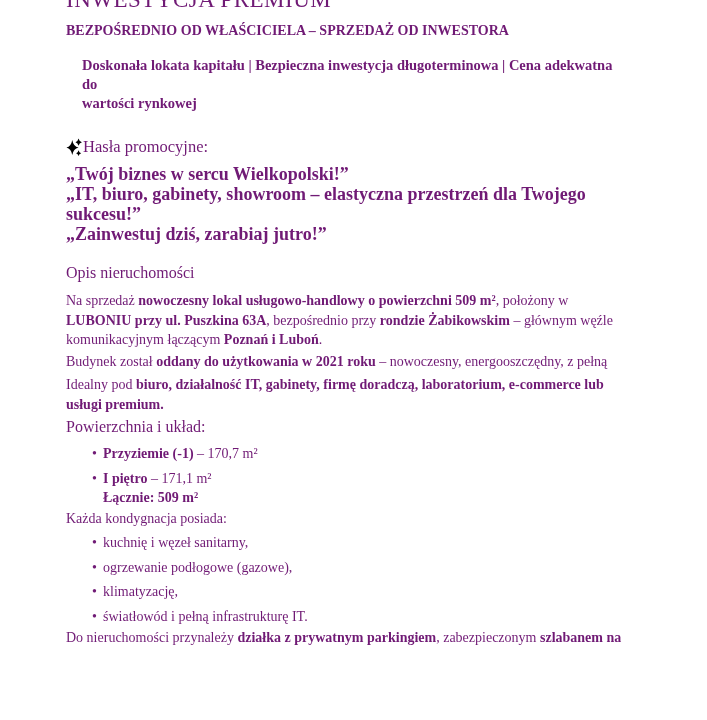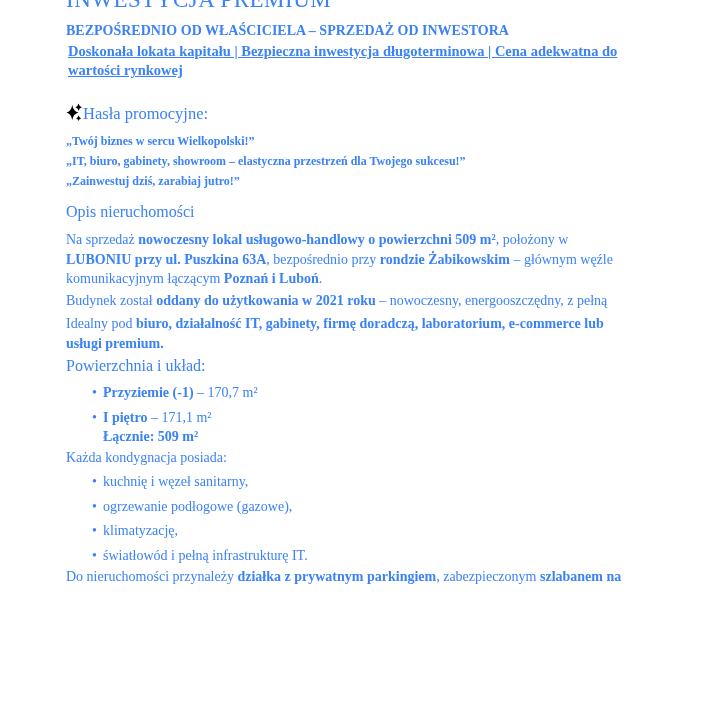--- a/index.html
+++ b/index.html
@@ -3,21 +3,21 @@
 <meta charset="utf-8">
 <style>
   html, body { margin: 0; padding: 0; background: #ffffff; }
   .page {
     position: relative;
     width: 707px;
     height: 720px;
     background: #ffffff;
     overflow: hidden;
     font-family: "Liberation Serif", "DejaVu Serif", serif;
-    color: #3b82f6;
+    color: #701a75;
   }
   .content {
     position: absolute;
     left: 66px;
     top: 0;
     width: 578px;
   }
   .doc-title {
     margin: -14px 0 0 0;
     font-size: 23px;
@@ -26,38 +26,37 @@
     letter-spacing: 0.5px;
     white-space: nowrap;
   }
   .sub-line1 {
     margin: 8px 0 0 0;
     font-size: 14px;
     line-height: 19px;
     font-weight: bold;
   }
   .sub-line2 {
-    margin: 2px;
+    margin: 16px;
     font-size: 14.5px;
     line-height: 19px;
     font-weight: bold;
-    text-decoration: underline;
   }
   .promo-heading {
     margin: 23px 0 4px 0;
     font-size: 16.5px;
     line-height: 22px;
     font-weight: normal;
     display: flex;
-    align-items: flex-start;
+    align-items: center;
   }
   .sparkles { width: 17px; height: 19px; flex: 0 0 auto; }
   .quotes {
-    margin: 6px 0 8px 0;
-    font-size: 12px;
+    margin: 6px 0 16px 0;
+    font-size: 18px;
     line-height: 20px;
     font-weight: bold;
   }
   h2.section-heading {
     margin: 0;
     font-size: 16px;
     line-height: 25px;
     font-weight: normal;
   }
   .h-opis      { margin-top: 15px; }

